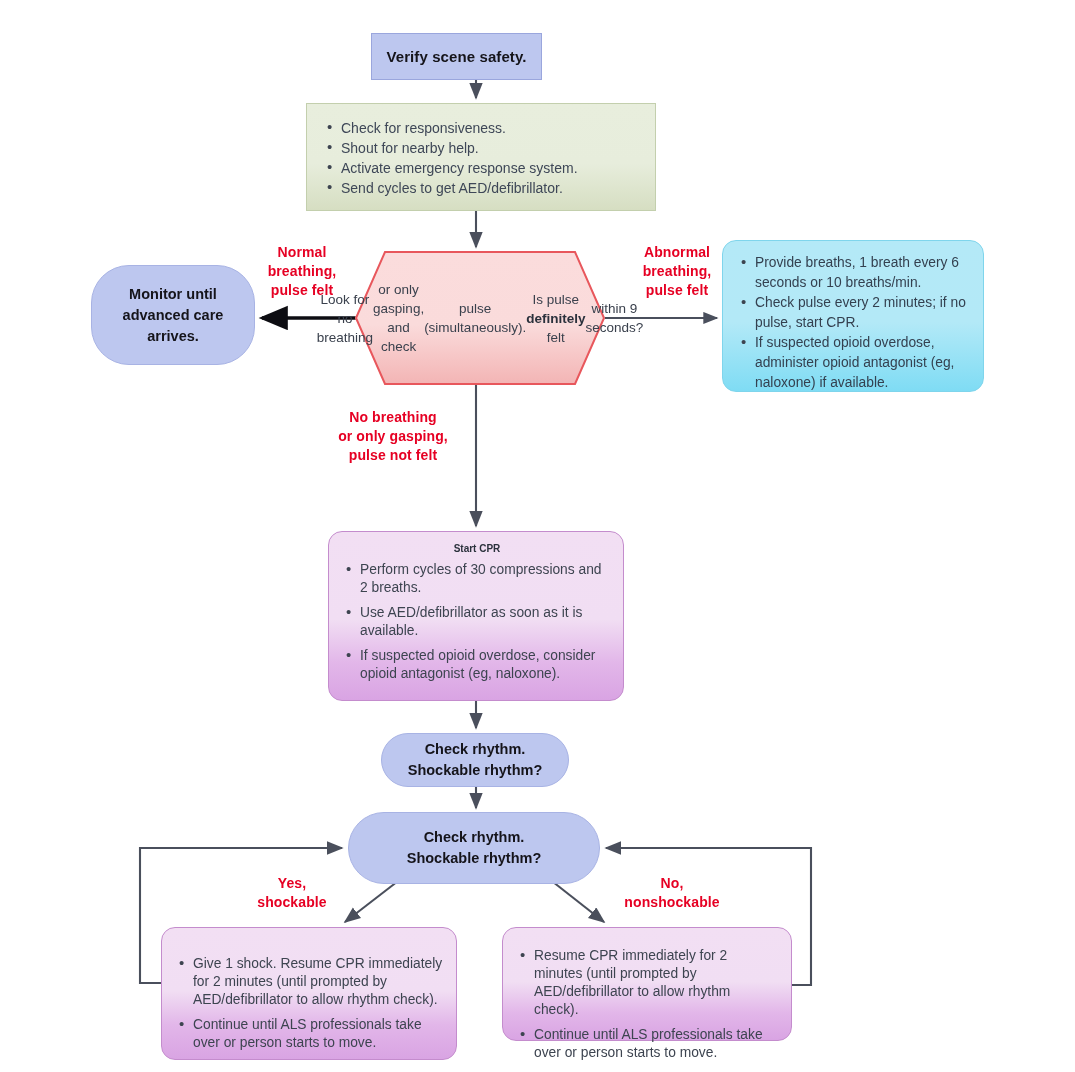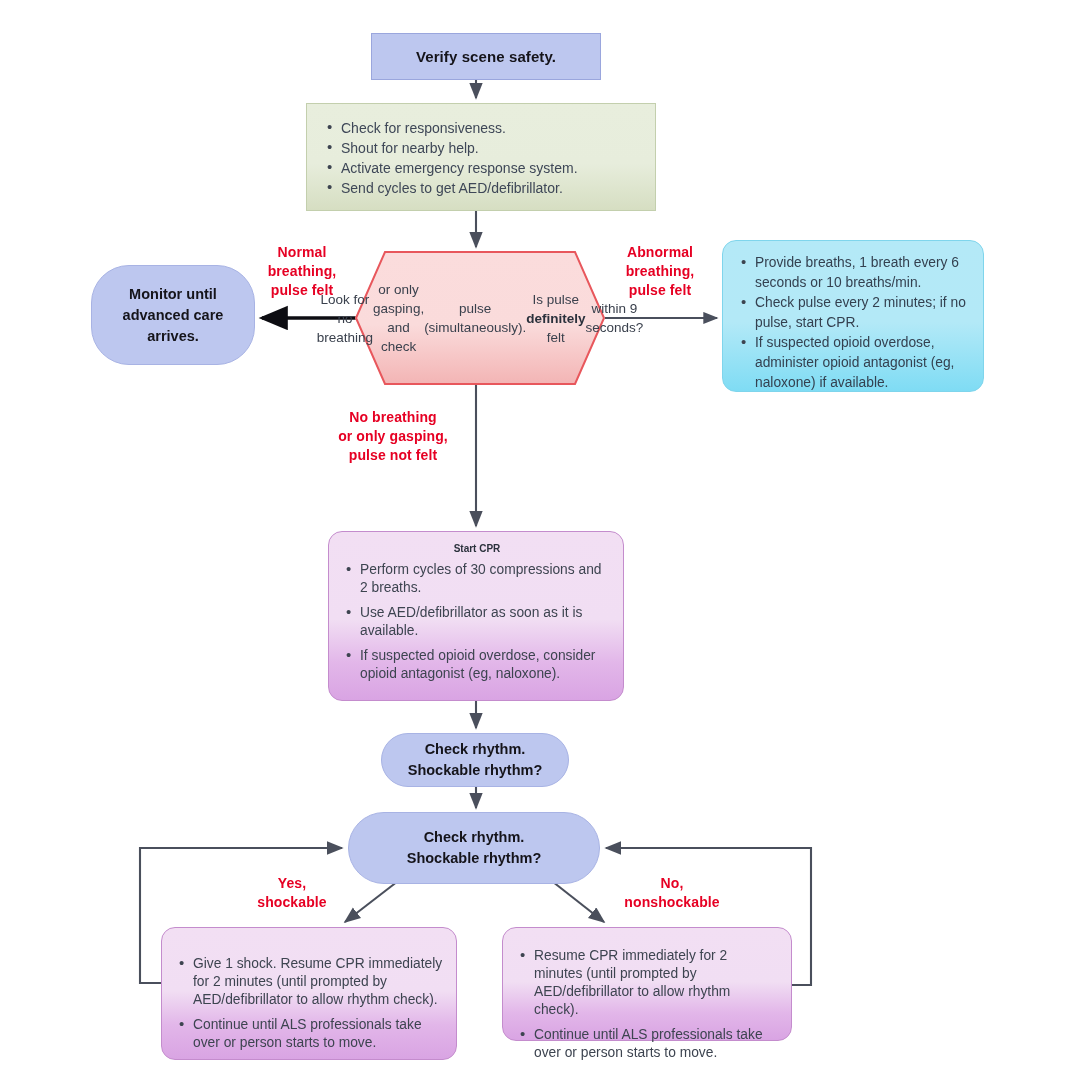--- a/index.html
+++ b/index.html
@@ -25,21 +25,21 @@
     pointer-events: none;
   }
   .node {
     position: absolute;
     box-sizing: border-box;
   }
 
   
   .n-verify {
     left: 371px; top: 33px;
-    width: 230px; height: 47px;
+    width: 171px; height: 47px;
     background: #bdc7ef;
     border: 1px solid #9aa6dd;
     display: flex;
     align-items: center;
     justify-content: center;
   }
   .n-verify .txt {
     font-size: 15px;
     font-weight: bold;
     color: #15141a;
@@ -209,21 +209,21 @@
   .elabel {
     position: absolute;
     color: #e60023;
     font-size: 14px;
     font-weight: bold;
     line-height: 19px;
     text-align: center;
     letter-spacing: .1px;
   }
   .l-normal     { left: 242px; top: 243px; width: 120px; }
-  .l-abnormal   { left: 600px; top: 243px; width: 120px; }
+  .l-abnormal   { left: 617px; top: 243px; width: 120px; }
   .l-nobreath   { left: 308px; top: 408px; width: 170px; }
   .l-yes        { left: 212px; top: 874px; width: 160px; }
   .l-no         { left: 582px; top: 874px; width: 180px; }
 </style>
 </head>
 <body>
 
 <div id="canvas">
 
   <svg id="edges" viewBox="0 0 1075 1072" width="1075" height="1072">

